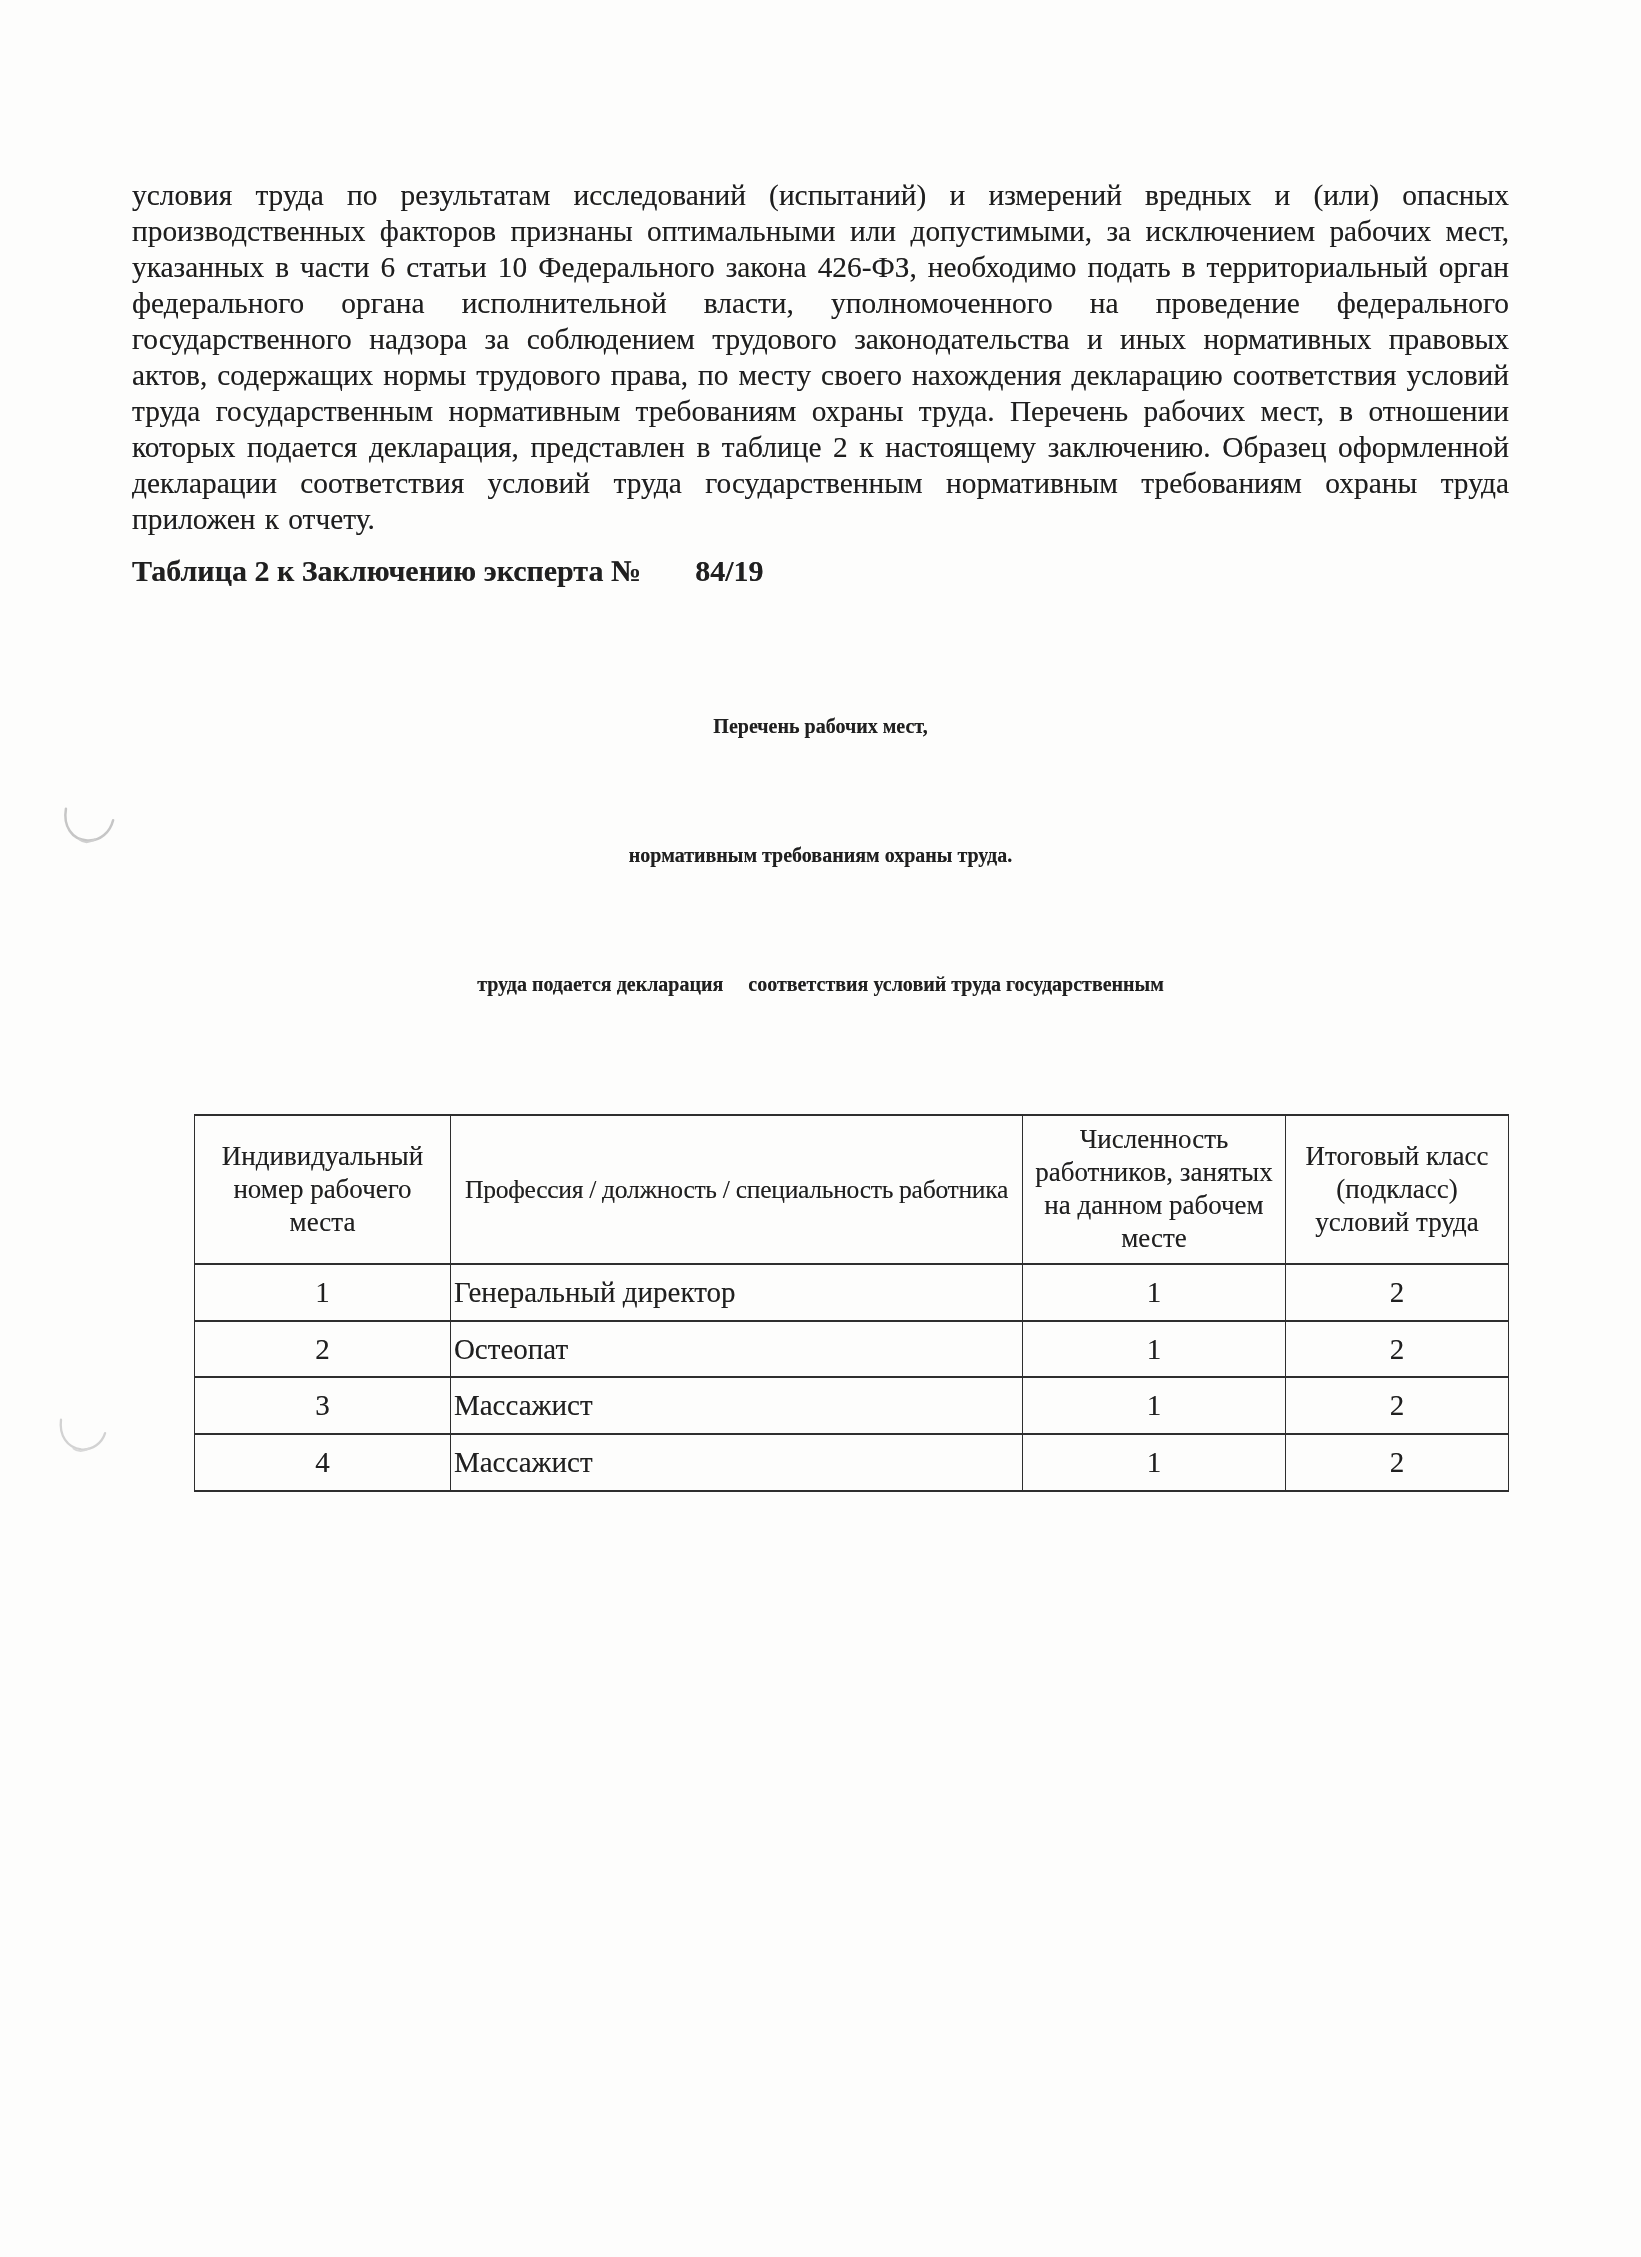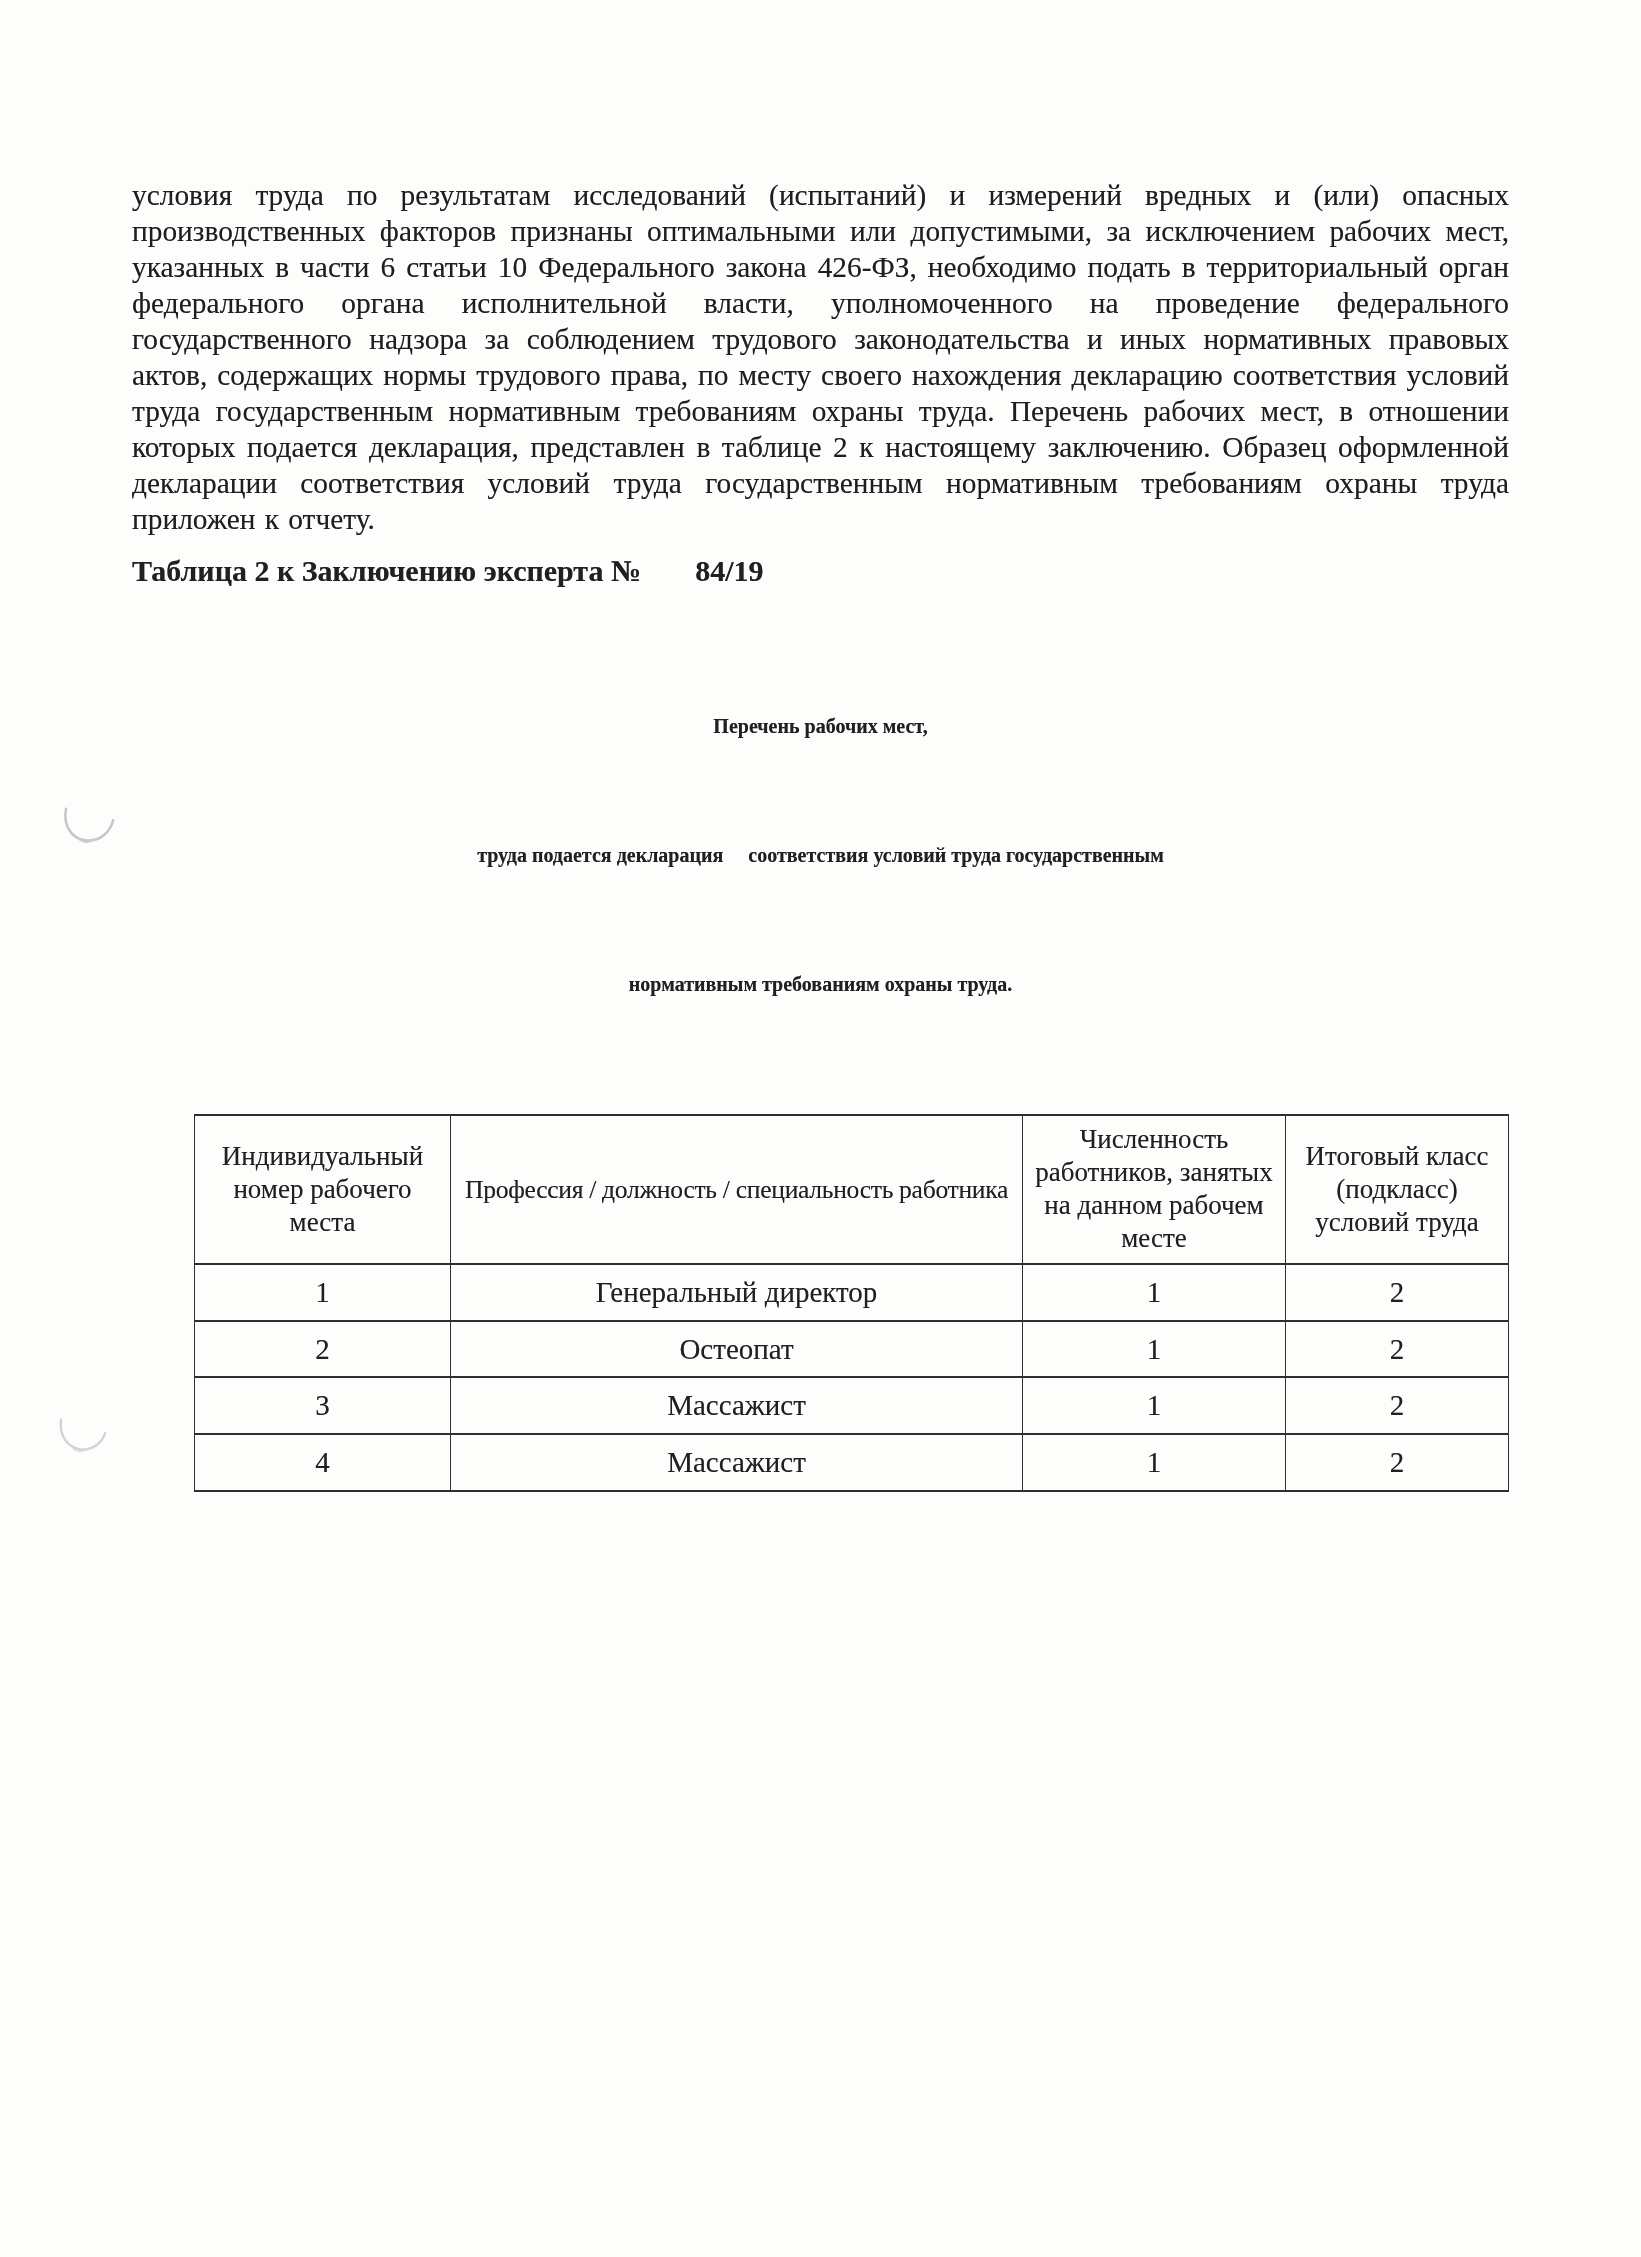--- a/index.html
+++ b/index.html
@@ -74,21 +74,21 @@
   }
   table.worklist th.h-profession{font-size:25.6px;letter-spacing:-0.3px;padding:7.7px 1px;}
   table.worklist td{
     font-size:29px;
     height:51px;
     vertical-align:middle;
     text-align:center;
     padding:1.9px 2.9px;
   }
   table.worklist td.col-profession{
-    text-align:center;
+    text-align:left;
     padding-left:2.9px;
   }
   .pencil-mark{position:absolute;pointer-events:none;}
 </style>
 </head>
 <body>
 
 <div class="page">
 
   <svg class="pencil-mark" style="left:58px;top:801px;" width="64" height="52" viewBox="0 0 66 54">
@@ -103,22 +103,22 @@
   <div class="content">
 
     <div class="body-paragraph">условия труда по результатам исследований (испытаний) и измерений вредных и (или) опасных производственных факторов признаны оптимальными или допустимыми, за исключением рабочих мест, указанных в части 6 статьи 10 Федерального закона 426-ФЗ, необходимо подать в территориальный орган федерального органа исполнительной власти, уполномоченного на проведение федерального государственного надзора за соблюдением трудового законодательства и иных нормативных правовых актов, содержащих нормы трудового права, по месту своего нахождения декларацию соответствия условий труда государственным нормативным требованиям охраны труда.  Перечень рабочих мест, в отношении которых подается декларация, представлен в таблице 2 к настоящему заключению. Образец оформленной декларации соответствия условий труда государственным нормативным требованиям охраны труда приложен к отчету.</div>
 
     <div class="table-caption">
       <span>Таблица 2 к Заключению эксперта №</span><span class="caption-number">84/19</span>
     </div>
 
     <div class="table-title">
       <div>Перечень рабочих мест,</div>
+      <div>нормативным требованиям охраны труда.</div>
       <div>труда подается декларация     соответствия условий труда государственным</div>
-      <div>нормативным требованиям охраны труда.</div>
     </div>
 
     <table class="worklist">
       <colgroup>
         <col class="c1">
           <col class="c2">
           <col class="c3">
           <col class="c4">
       </colgroup>
       <thead>

